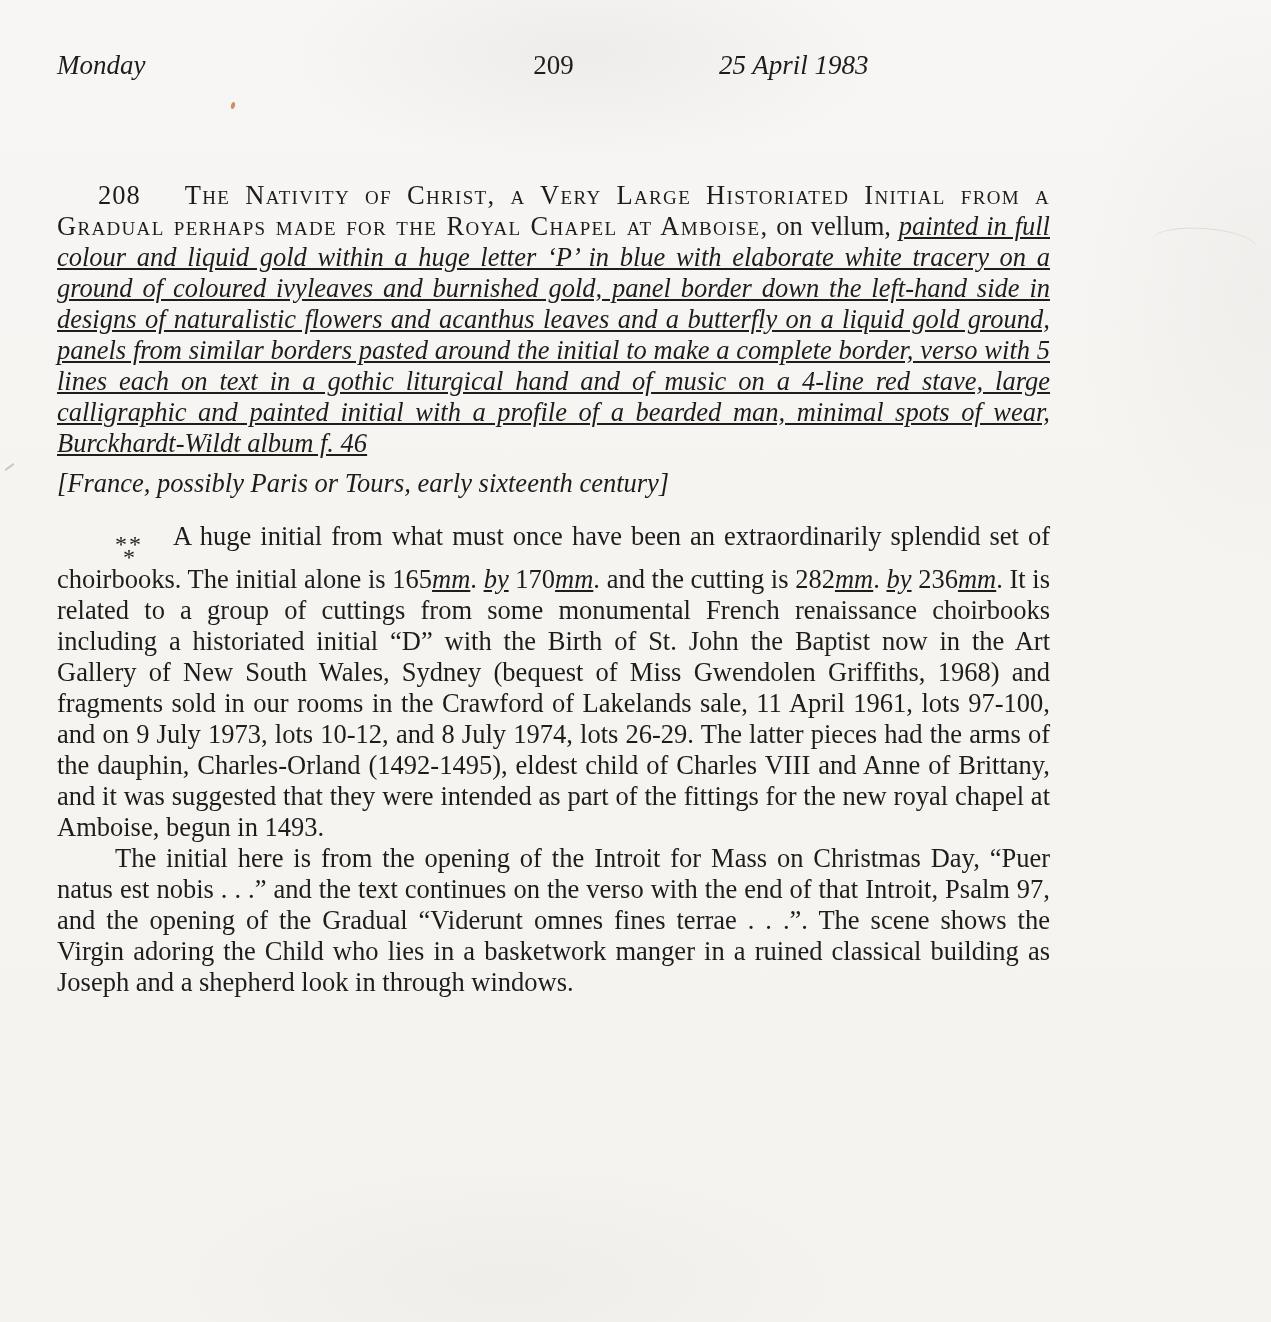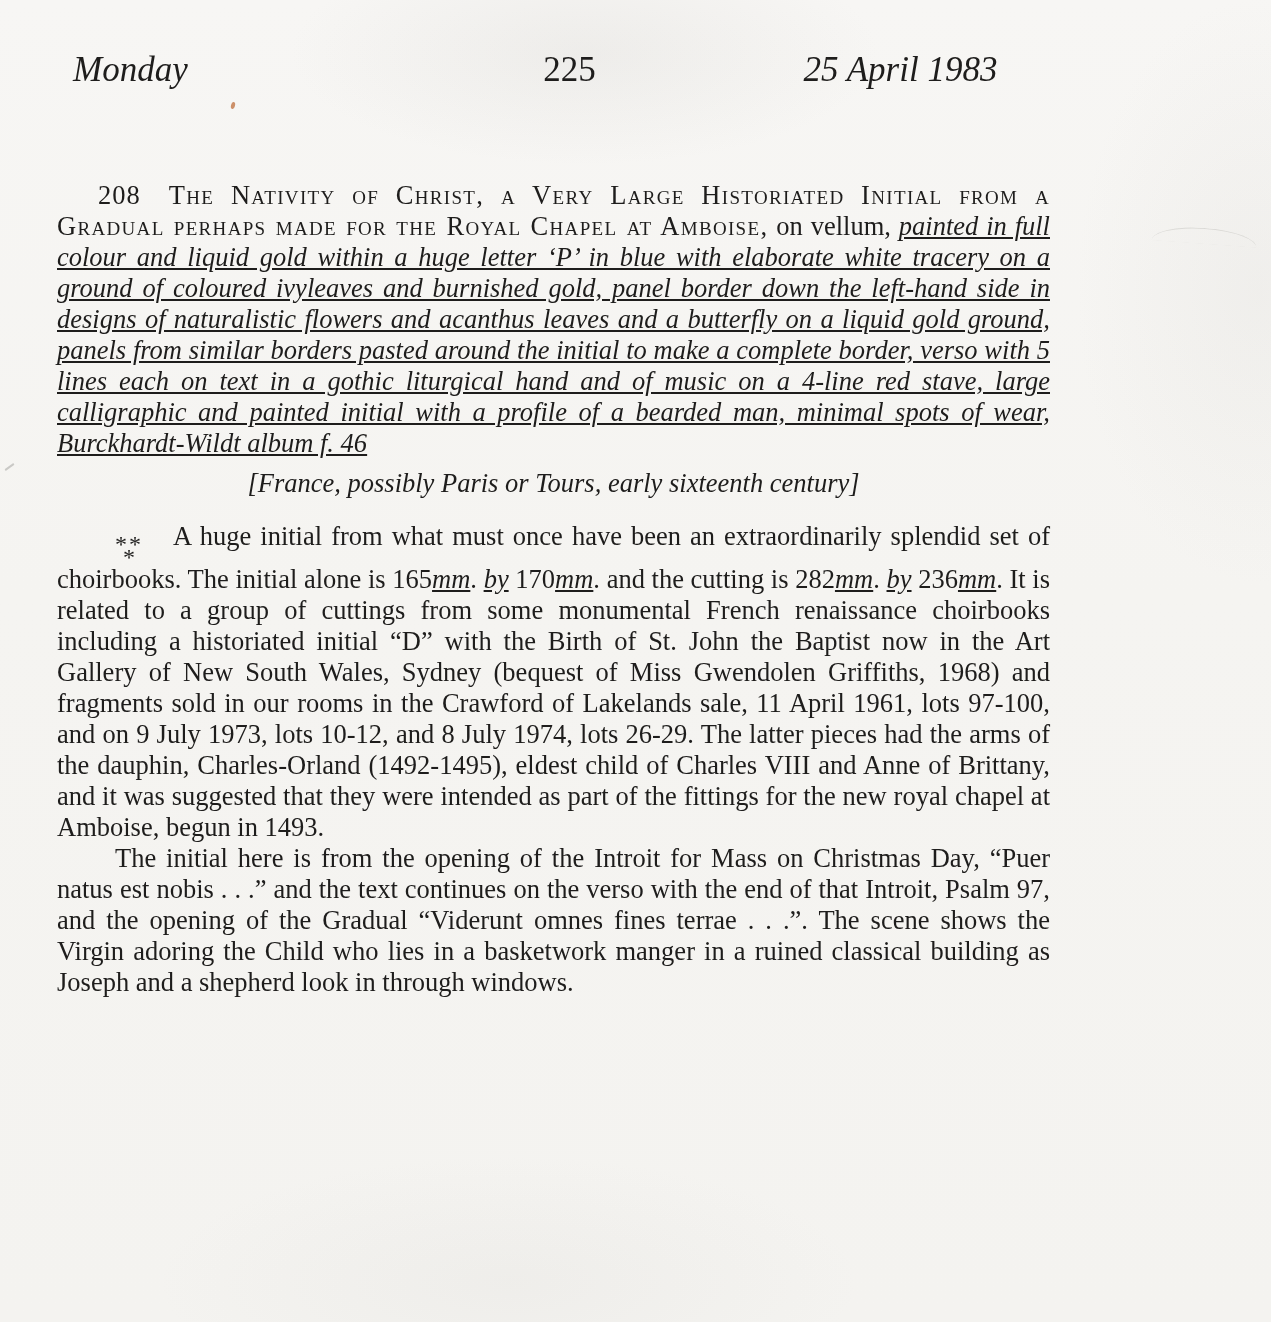--- a/index.html
+++ b/index.html
@@ -16,41 +16,41 @@
     background:
       radial-gradient(ellipse 420px 160px at 46% 4%, rgba(205,203,199,0.22), transparent 70%),
       radial-gradient(ellipse 260px 420px at 99% 22%, rgba(210,208,204,0.18), transparent 70%),
       radial-gradient(ellipse 500px 180px at 40% 97%, rgba(208,206,202,0.15), transparent 70%),
       linear-gradient(180deg,#f7f6f4 0%,var(--paper) 45%,#f4f3f0 100%);
     color:var(--ink);
     font-family:"Liberation Serif","DejaVu Serif",serif;
     overflow:hidden;
   }
   .header{
-    position:absolute;left:73px;top:50px;width:993px;
+    position:absolute;left:57px;top:50px;width:993px;
     display:flex;align-items:baseline;
-    font-size:35px;
+    font-size:27px;
   }
   .header .cell{flex:1;}
   .header .left{text-align:left;font-style:italic;}
   .header .center{text-align:center;}
-  .header .right{text-align:center;font-style:italic;}
+  .header .right{text-align:left;font-style:italic;}
   .body{
     position:absolute;left:57px;top:180px;width:993px;
     font-size:26.5px;line-height:31px;
     text-align:justify;
   }
   .lot-heading{text-indent:41px;}
-  .seg-lot-number{margin-right:28px;letter-spacing:1px;}
+  .seg-lot-number{margin-right:44px;letter-spacing:1px;}
   .seg-smallcaps{font-variant:small-caps;letter-spacing:0.05em;}
   .seg-roman{font-style:normal;font-family:Liberation Serif, serif;}
   .seg-italic{font-style:italic;text-decoration:underline;}
   .provenance{
     margin-top:9px;
-    text-align:center;
+    text-align:left;
     font-style:italic;
   }
   .note1{margin-top:22px;text-indent:58px;}
   .note2{text-indent:58px;}
   .footmark{
     display:inline-flex;flex-direction:column;align-items:center;
     vertical-align:-7px;margin-right:30px;
     line-height:0;text-indent:0;
   }
   .footmark .t{font-size:24px;line-height:13px;letter-spacing:2px;display:block;}
@@ -70,21 +70,21 @@
     background:rgba(90,88,85,0.28);transform:rotate(-35deg);border-radius:1px;
   }
 </style>
 </head>
 <body>
 
 <div class="page">
 
   <div class="header">
     <span class="cell left">Monday</span>
-    <span class="cell center">225</span>
+    <span class="cell center">209</span>
     <span class="cell right">25 April 1983</span>
   </div>
 
   <div class="body">
 
     <p class="lot-heading"><span class="seg-lot-number">208</span><span class="seg-smallcaps">The Nativity of Christ, a Very Large Historiated Initial from a Gradual perhaps made for the Royal Chapel at Amboise,</span><span class="seg-roman"> on vellum, </span><span class="seg-italic">painted in full colour and liquid gold within a huge letter ‘P’ in blue with elaborate white tracery on a ground of coloured ivyleaves and burnished gold, panel border down the left-hand side in designs of naturalistic flowers and acanthus leaves and a butterfly on a liquid gold ground, panels from similar borders pasted around the initial to make a complete border, verso with 5 lines each on text in a gothic liturgical hand and of music on a 4-line red stave, large calligraphic and painted initial with a profile of a bearded man, minimal spots of wear, Burckhardt-Wildt album f. 46</span></p>
 
     <p class="provenance">[France, possibly Paris or Tours, early sixteenth century]</p>
 
     <p class="note1"><span class="footmark">

